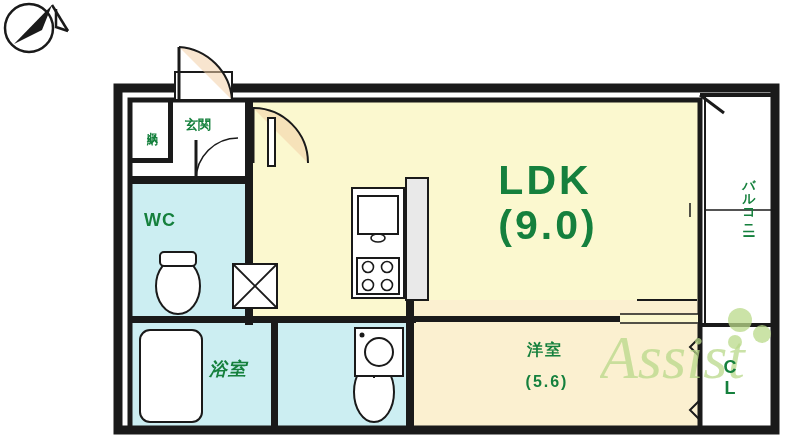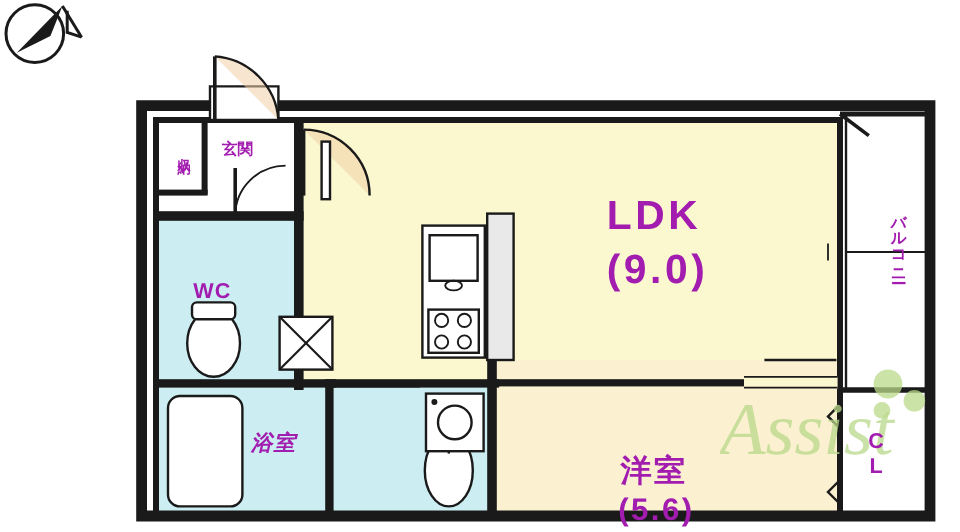--- a/index.html
+++ b/index.html
@@ -15,45 +15,44 @@
     font-family: "Liberation Sans", sans-serif;
   }
   #plan {
     position: absolute;
     left: 0; top: 0;
     width: 800px;
     height: 443px;
   }
   .lbl {
     position: absolute;
-    color: #a21caf;
+    color: #15803d;
     white-space: nowrap;
     font-family: "Liberation Sans", sans-serif;
     line-height: 1;
     user-select: none;
   }
   .lbl-center {
     transform: translate(-50%, -50%);
     text-align: center;
   }
   .vert {
     writing-mode: vertical-rl;
     text-orientation: upright;
     letter-spacing: 2px;
   }
   .big {
-    font-size: 34px;
+    font-size: 41px;
     font-weight: bold;
     letter-spacing: 3px;
   }
   .med {
-    font-size: 26px;
+    font-size: 16px;
     font-weight: bold;
     letter-spacing: 2px;
-    margin-top: 42px;
   }
   .sml {
     font-size: 18px;
     font-weight: bold;
     letter-spacing: 1px;
   }
   .tiny {
     font-size: 13px;
     font-weight: bold;
     letter-spacing: 0px;
@@ -199,21 +198,21 @@
 </svg>
 
 <div class="lbl lbl-center big" style="left:545px; top:180px;">LDK</div>
 <div class="lbl lbl-center big" style="left:548px; top:225px;text-align:center;">(9.0)</div>
 
 <div class="lbl lbl-center med" style="left:545px; top:350px;">洋室</div>
 <div class="lbl lbl-center med" style="left:547px; top:382px;">(5.6)</div>
 
 <div class="lbl lbl-center sml" style="left:228px; top:369px;font-style:italic;">浴室</div>
 
-<div class="lbl lbl-center sml" style="left:177px; top:220px;margin-top:22px;">WC</div>
+<div class="lbl lbl-center sml" style="left:160px; top:220px;">WC</div>
 
 <div class="lbl lbl-center tiny" style="left:198px; top:124px;">玄関</div>
 
 <div class="lbl lbl-center xtiny vert" style="left:152px; top:125px;">収納</div>
 
 <div class="lbl lbl-center tiny vert" style="left:749px; top:200px;">バルコニー</div>
 
 <div class="lbl lbl-center sml vert" style="left:730px; top:378px;">CL</div>
 
 </body></html>

